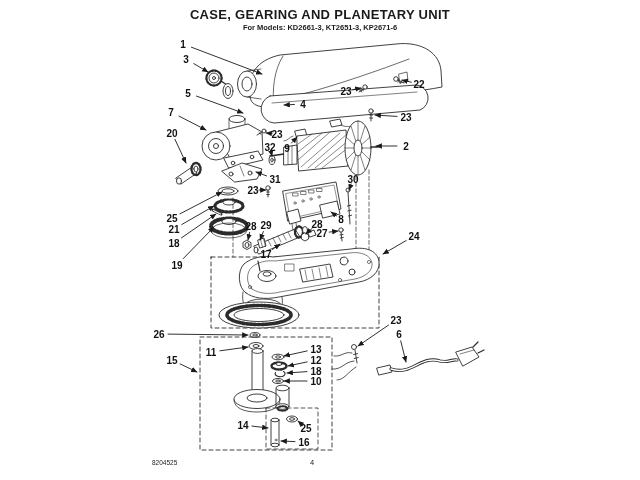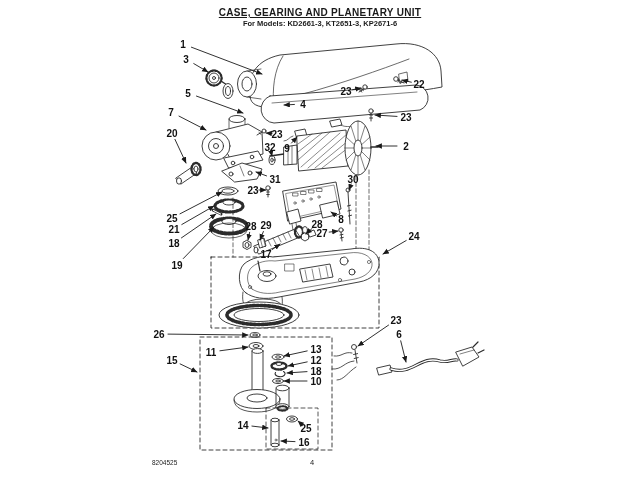--- a/index.html
+++ b/index.html
@@ -1,19 +1,19 @@
 <!DOCTYPE html>
 <html><head>
 <meta charset="utf-8">
 <style>
   html,body{margin:0;padding:0;background:#888;}
   #page{position:relative;width:640px;height:480px;background:#ffffff;overflow:hidden;
         font-family:"Liberation Sans",sans-serif;color:#1a1a1a;margin:0 auto;}
   #hdr{position:absolute;top:7px;left:0;width:640px;text-align:center;}
-  #title{font-size:10px;font-weight:700;letter-spacing:.3px;text-decoration:underline;}
+  #title{font-size:13px;font-weight:700;letter-spacing:.3px;}
   #subtitle{font-size:7.5px;font-weight:700;margin-top:1px;}
   .ftr{position:absolute;font-weight:400;color:#222;}
   #doc-number{left:152px;top:459px;font-size:6.5px;}
   #page-number{left:310px;top:458px;font-size:7.5px;}
   svg{position:absolute;left:0;top:0;}
   .callout-text{font-family:"Liberation Sans",sans-serif;font-size:10px;font-weight:700;fill:#111;}
 </style>
 </head>
 <body>
 

